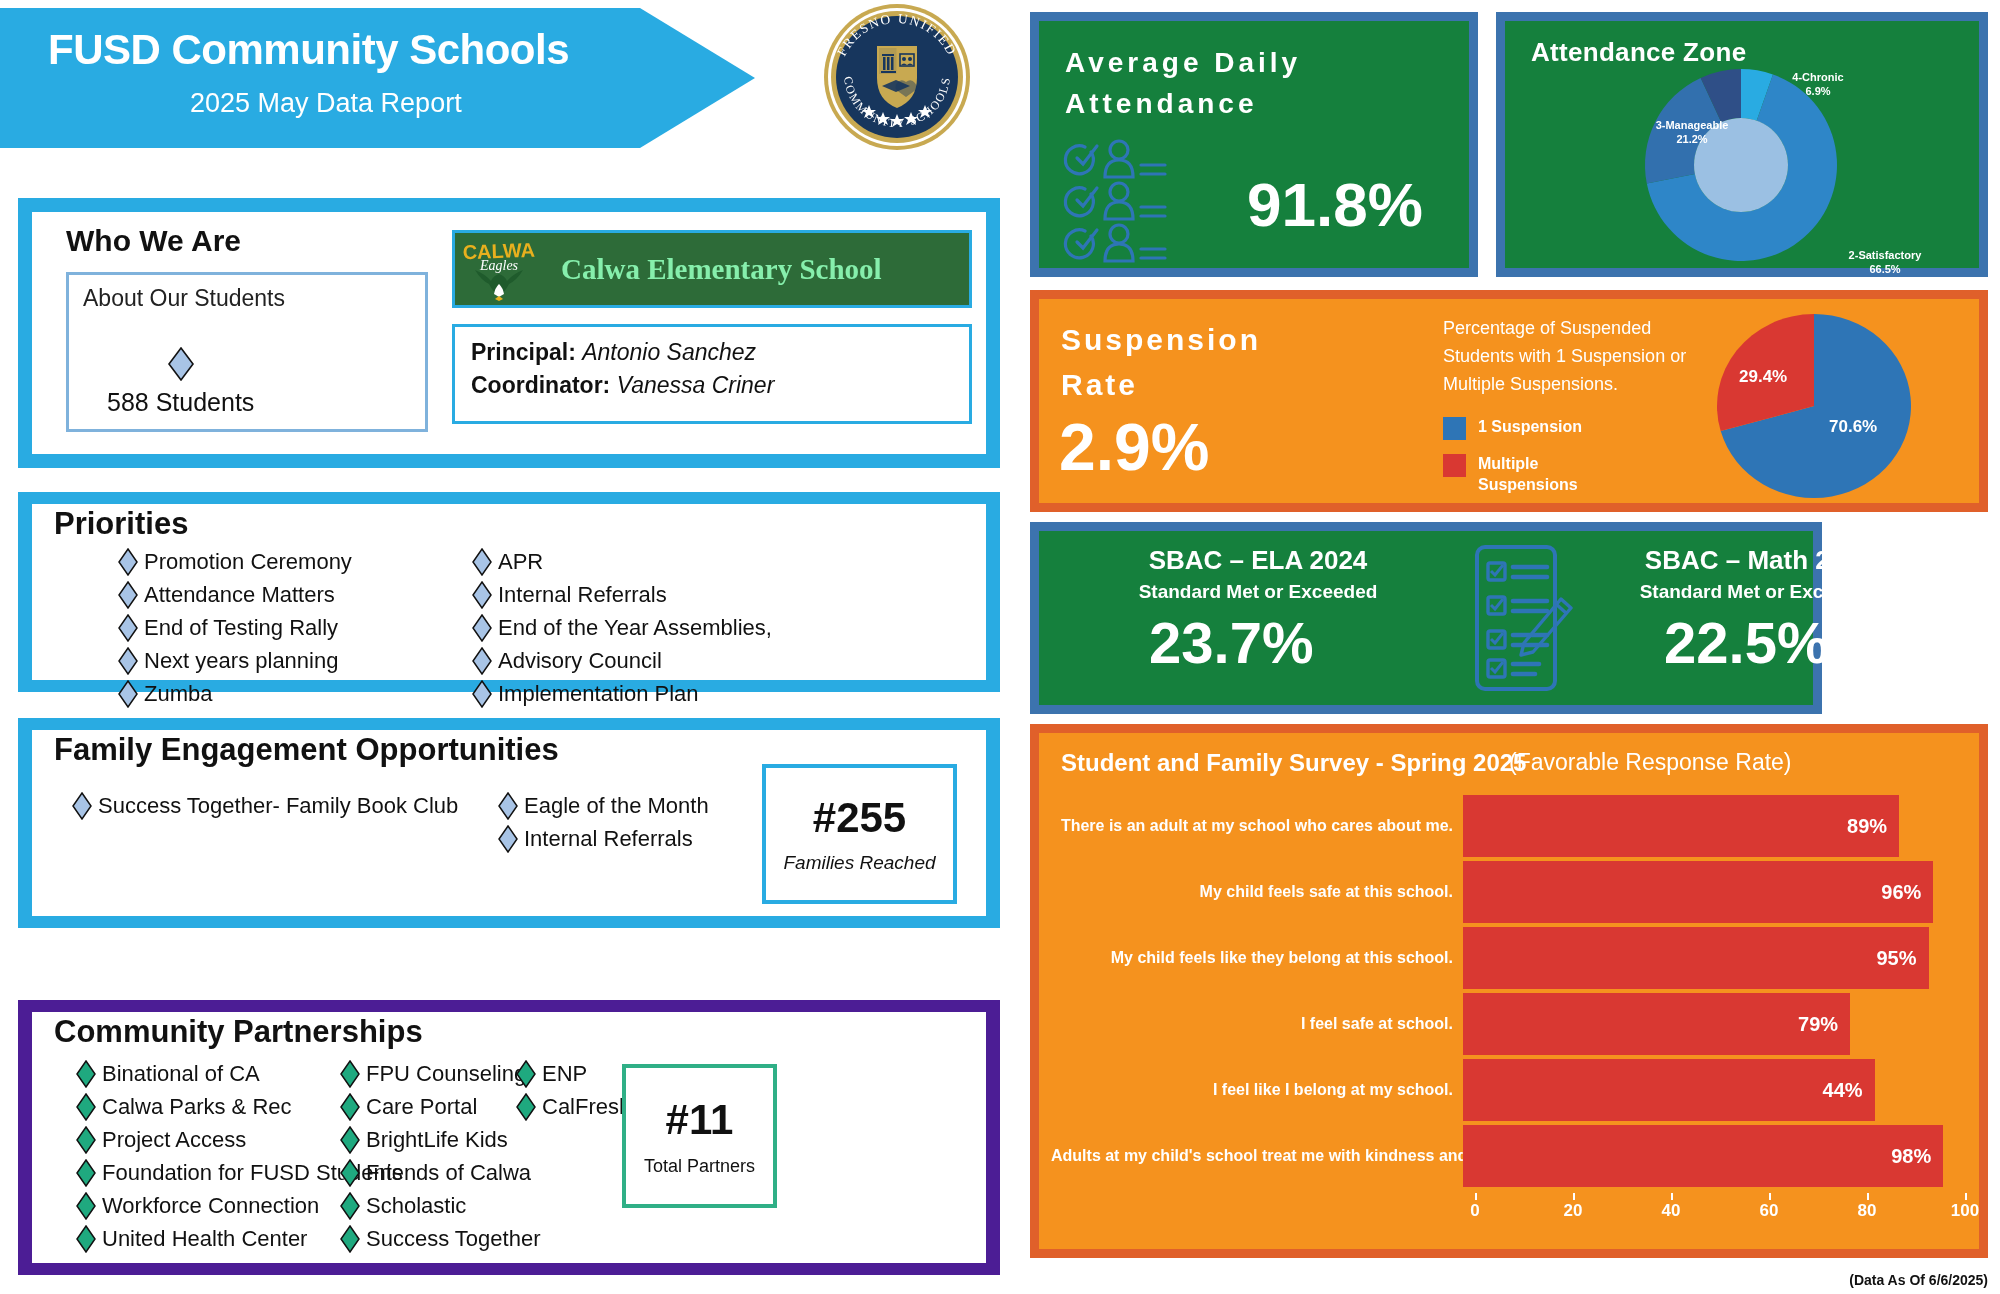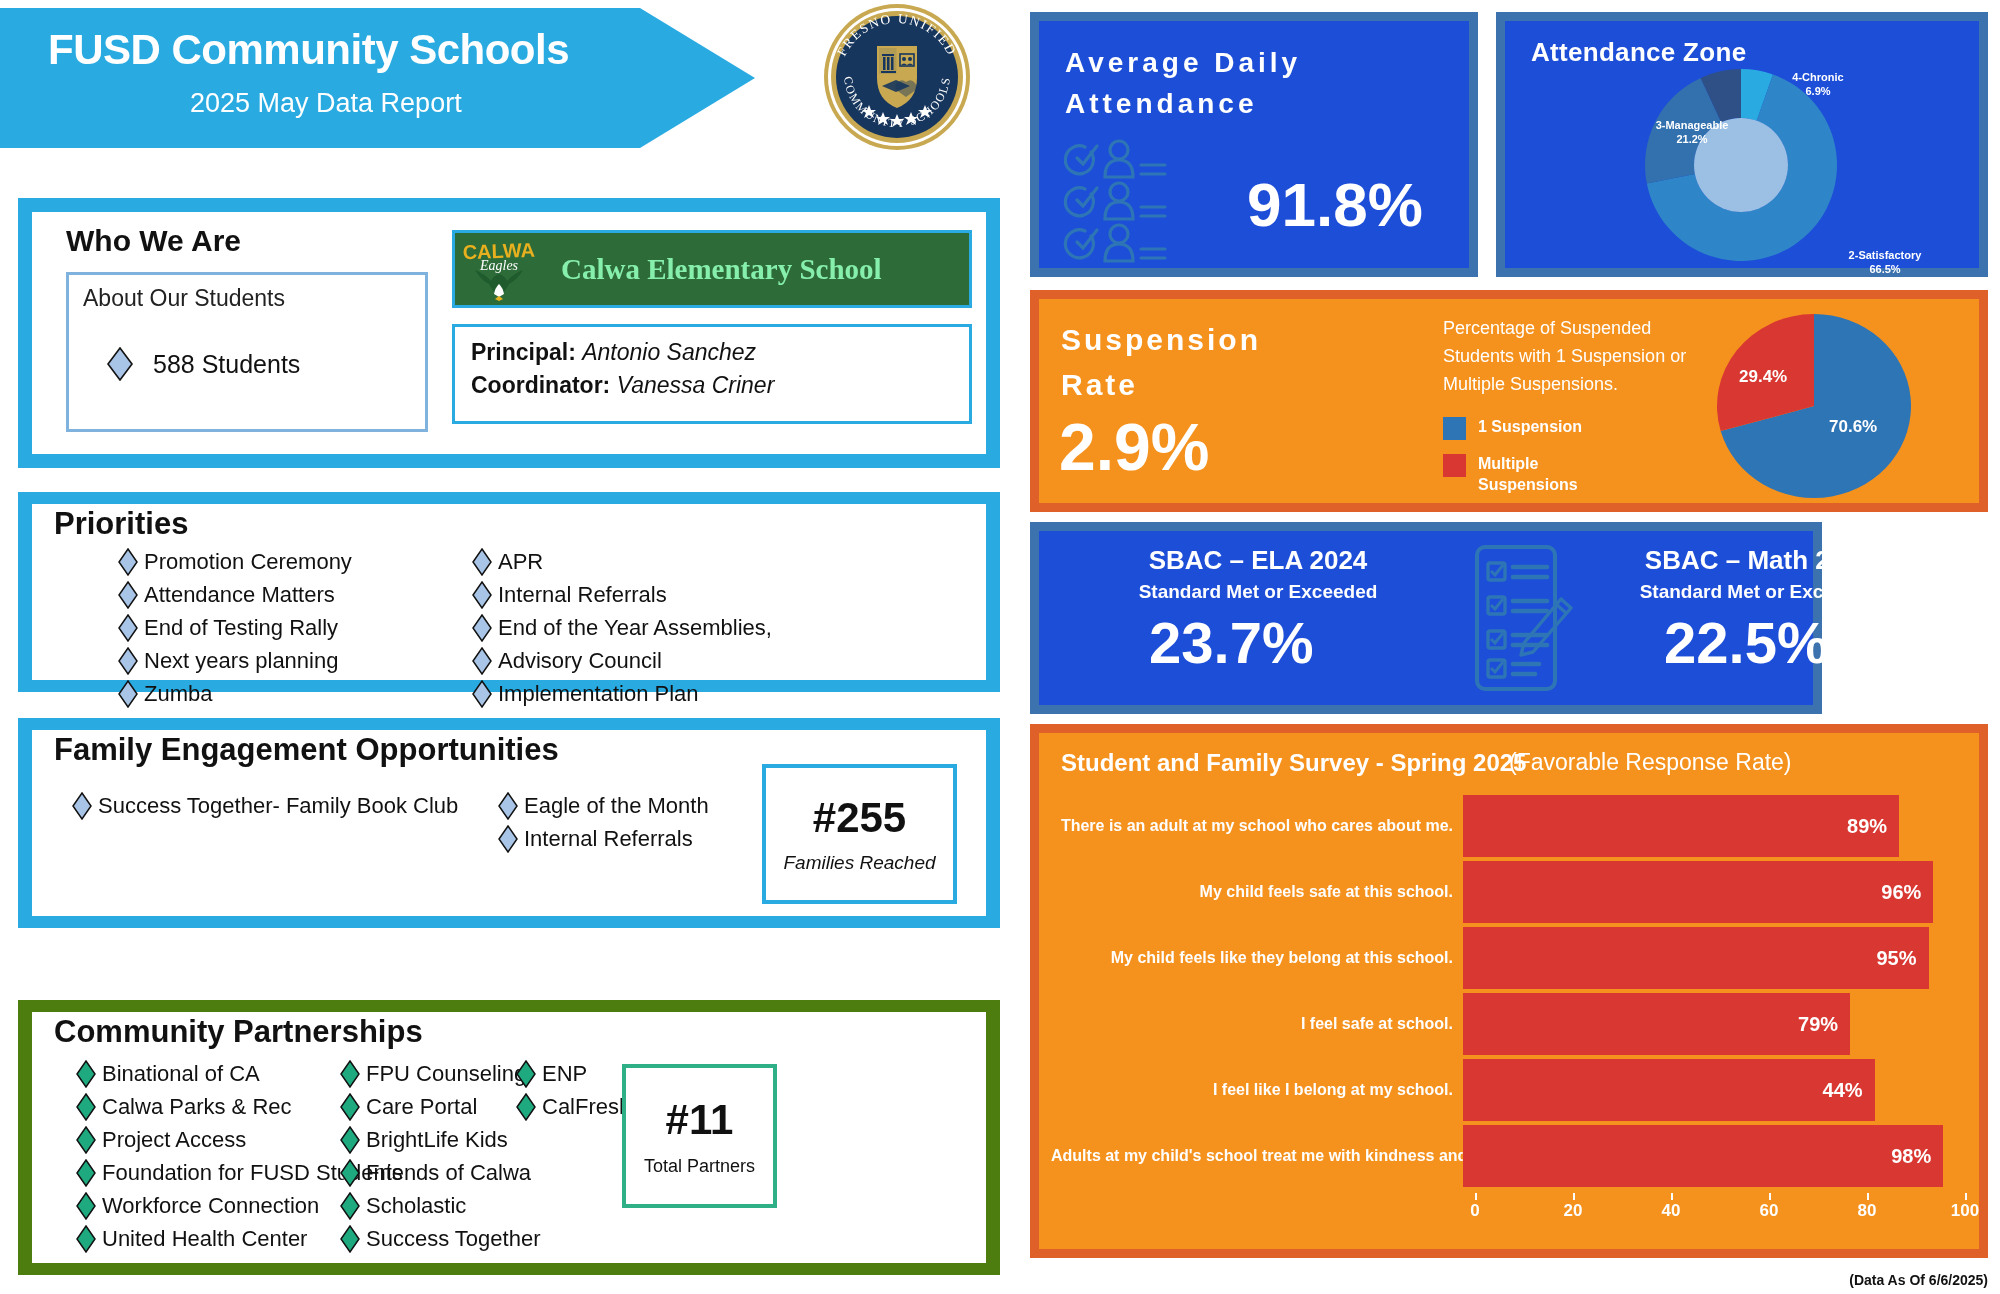--- a/index.html
+++ b/index.html
@@ -26,34 +26,34 @@
   .header-sub {
     position: absolute; left: 190px; top: 88px;
     font-size: 27px; color: #fff; font-weight: 300; white-space: nowrap;
   }
   .seal { position: absolute; left: 822px; top: 2px; width: 150px; height: 150px; }
 
   
   .panel { position: absolute; }
   .panel-inner { position: absolute; background: #fff; }
   .cyan { background: #29ABE2; }
-  .teal { background: #4d7c0f; }
+  .teal { background: #4c1d95; }
 
   .sec-title { font-weight: bold; color: #111; line-height: 1; }
 
   
   #who { left: 18px; top: 198px; width: 982px; height: 270px; }
   #who .panel-inner { left: 14px; top: 14px; right: 14px; bottom: 14px; width: 954px; height: 242px; }
   #who-title { position: absolute; left: 34px; top: 14px; font-size: 30px; }
   #who-box {
     position: absolute; left: 34px; top: 60px; width: 362px; height: 160px;
     border: 3px solid #7FB2DC; background: #fff;
   }
   #who-box-label { position: absolute; left: 14px; top: 10px; font-size: 23px; color: #222; }
-  #who-count-row { position: absolute; left: 38px; top: 72px; display: flex; align-items: center; gap: 20px; }
+  #who-count-row { position: absolute; left: 38px; top: 72px; display: flex; align-items: center; gap: 7px; flex-direction: column; }
   #who-count-text { font-size: 25px; color: #111; }
 
   #school-banner {
     position: absolute; left: 420px; top: 18px; width: 520px; height: 78px;
     background: #2D6B38; border: 3px solid #29ABE2;
     display: flex; align-items: center;
   }
   #school-name { color: #86efac; font-family: "Liberation Serif", serif; font-weight: bold;
     font-size: 29px; margin-left: 18px; }
   #staff-box {
@@ -103,21 +103,21 @@
   #com-stat .big { font-size: 42px; font-weight: bold; color: #111; }
   #com-stat .cap { font-size: 18px; color: #111; margin-top: 12px; }
 
   
   .bullet-item { display: flex; align-items: center; gap: 6px; margin-bottom: 5px; white-space: nowrap; }
   .bullet-item .lbl { font-size: 22px; color: #111; }
   .dia { flex: none; }
 
   
   .rp { position: absolute; }
-  .rp-blue { background: #1d4ed8; border: 9px solid #3C73AE; }
+  .rp-blue { background: #15803d; border: 9px solid #3C73AE; }
   .rp-orange { background: #F5921E; border: 9px solid #E0602A; }
 
   #ada { left: 1030px; top: 12px; width: 448px; height: 265px; }
   #ada-title {
     position: absolute; left: 26px; top: 22px; color: #fff; font-weight: bold;
     font-size: 28px; letter-spacing: 4px; line-height: 1.45;
   }
   #ada-icons { position: absolute; left: 22px; top: 118px; }
   #ada-value {
     position: absolute; left: 208px; top: 148px;

